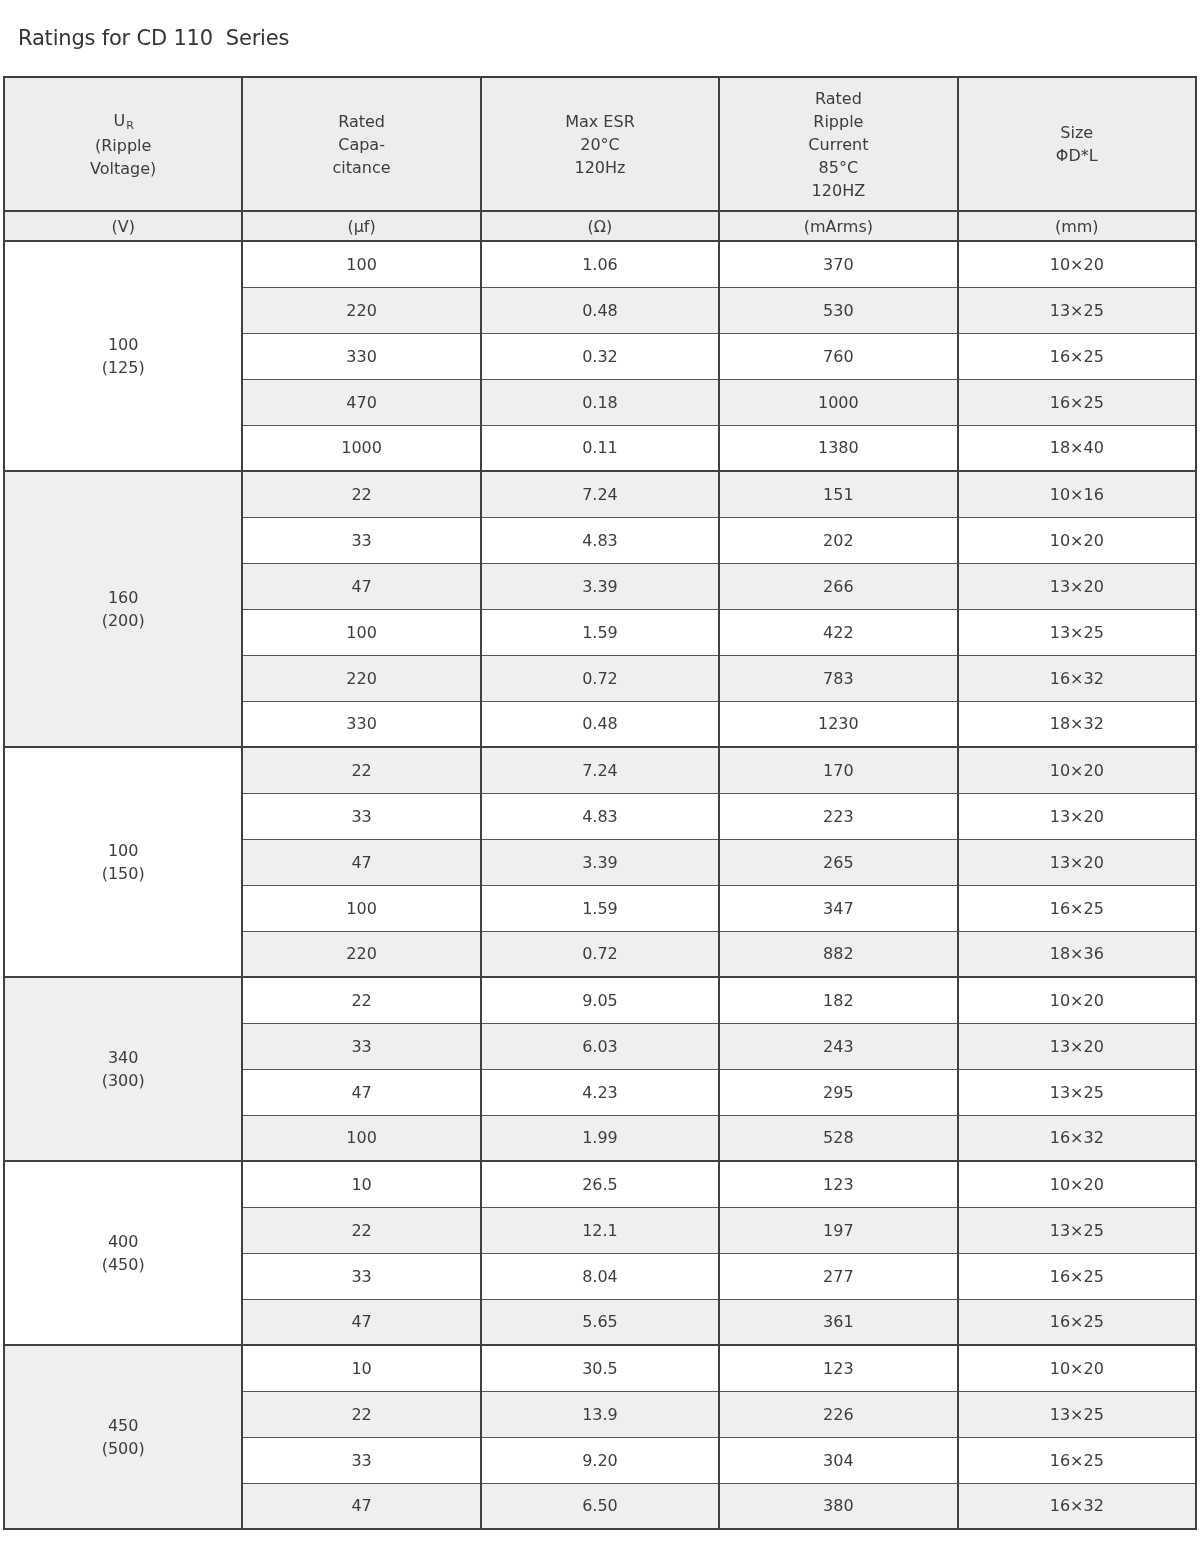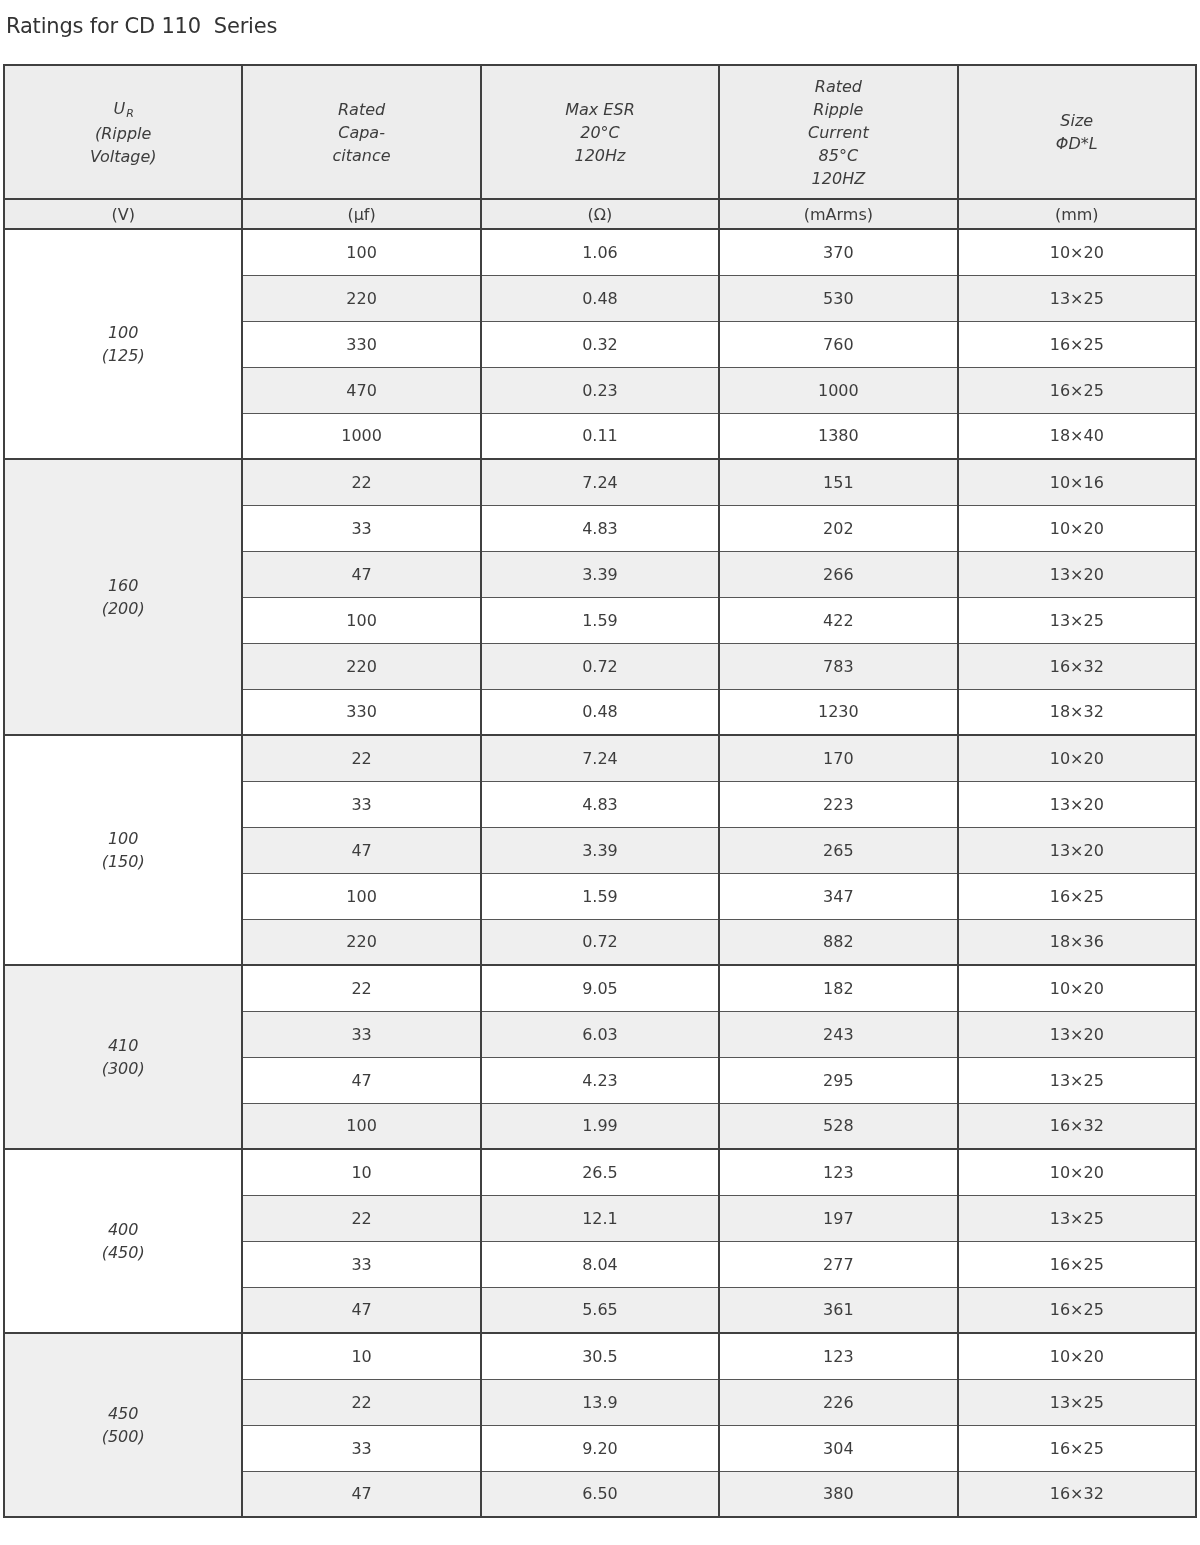--- a/index.html
+++ b/index.html
@@ -17,21 +17,21 @@
     background:#ffffff;
     font-family:"DejaVu Sans","Liberation Sans",sans-serif;
     color:var(--text);
   }
   .page{width:1200px;height:1545px;overflow:hidden;}
   .title{
     font-size:21px;
     font-weight:400;
     letter-spacing:-0.2px;
     color:#333333;
-    margin:0;
+    margin:12px;
     padding:12px 0 0 6px;
     white-space:pre;
     line-height:28px;
   }
   table.ratings{
     width:1194px;
     margin:24px 0 0 3px;
     border-collapse:collapse;
     table-layout:fixed;
     border:2px solid var(--border-major);
@@ -70,21 +70,21 @@
   tbody tr.r-shade td.data{
     background:var(--shade-row);
   }
   td.group-cell{
     background:#ffffff;
     line-height:23px;
   }
   td.group-cell.shaded{
     background:var(--shade-row);
   }
-  .hl{line-height:23px;font-style:italic;}
+  .hl{line-height:23px;}
   sub.ur-sub{
     font-size:11px;
     vertical-align:baseline;
     position:relative;
     top:3px;
     left:1px;
   }
 </style>
 </head>
 <body>
@@ -155,21 +155,21 @@
           <td class="data">13×25</td>
         </tr>
         <tr>
           <td class="data">330</td>
           <td class="data">0.32</td>
           <td class="data">760</td>
           <td class="data">16×25</td>
         </tr>
         <tr class="r-shade">
           <td class="data">470</td>
-          <td class="data">0.23</td>
+          <td class="data">0.18</td>
           <td class="data">1000</td>
           <td class="data">16×25</td>
         </tr>
         <tr>
           <td class="data">1000</td>
           <td class="data">0.11</td>
           <td class="data">1380</td>
           <td class="data">18×40</td>
         </tr>
         <tr class="group-start r-shade">
@@ -241,21 +241,21 @@
           <td class="data">16×25</td>
         </tr>
         <tr class="r-shade">
           <td class="data">220</td>
           <td class="data">0.72</td>
           <td class="data">882</td>
           <td class="data">18×36</td>
         </tr>
         <tr class="group-start">
           <td rowspan="4" class="group-cell shaded">
-            <div class="hl">410</div>
+            <div class="hl">340</div>
             <div class="hl">(300)</div>
           </td>
           <td class="data">22</td>
           <td class="data">9.05</td>
           <td class="data">182</td>
           <td class="data">10×20</td>
         </tr>
         <tr class="r-shade">
           <td class="data">33</td>
           <td class="data">6.03</td>

